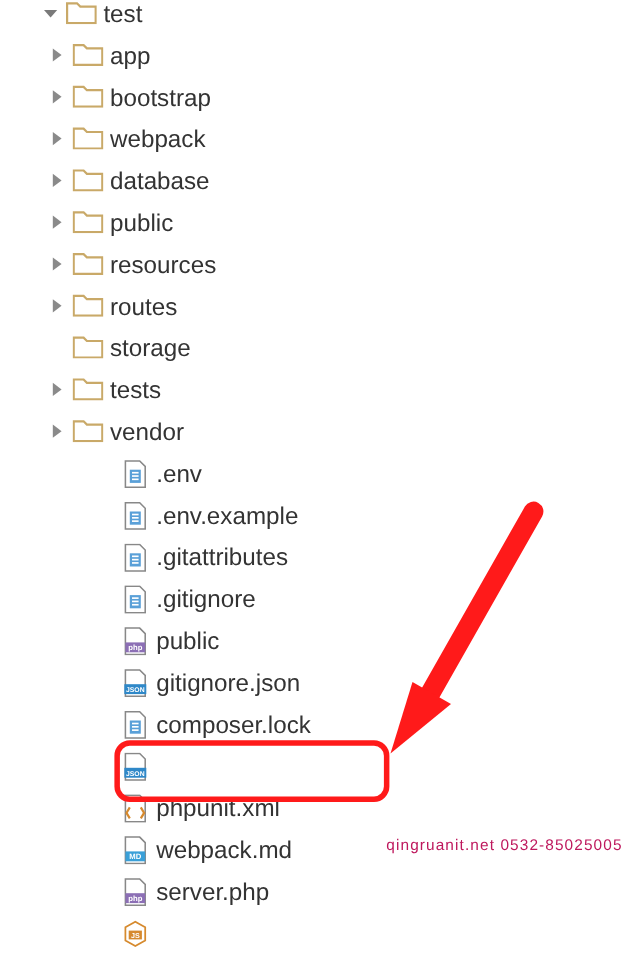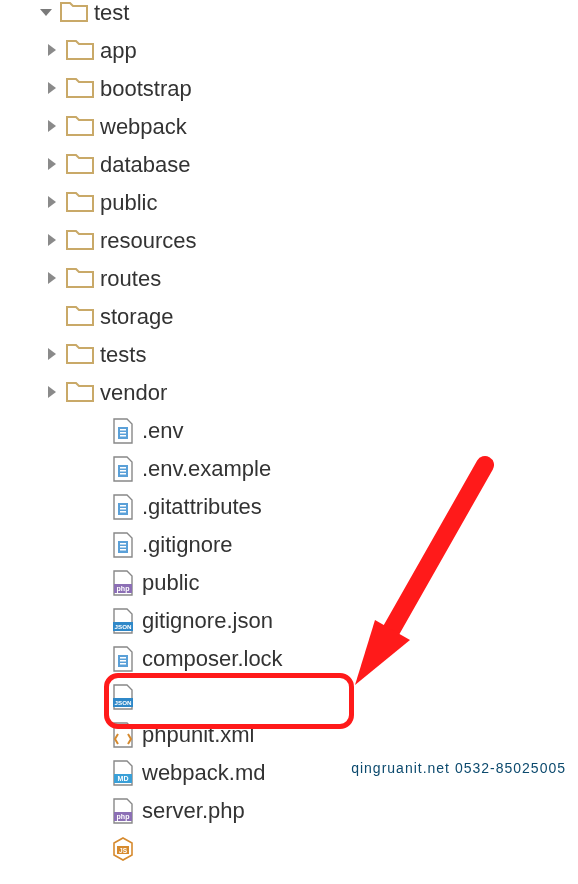--- a/index.html
+++ b/index.html
@@ -58,21 +58,21 @@
     }
     .red-arrow {
       position: absolute;
       pointer-events: none;
     }
     .watermark {
       position: absolute;
       right: 12px;
       bottom: 108px;
       font-size: 14px;
-      color: #0c4a6e;
+      color: #be185d;
       letter-spacing: 1px;
     }
   </style>
 </head>
 <body>
 
 <div class="tree-row indent-0">
   <span class="arrow">
     <svg viewBox="0 0 16 16">
         <path d="M2 5 L8 12 L14 5 Z" fill="#7a7a7a"></path>

